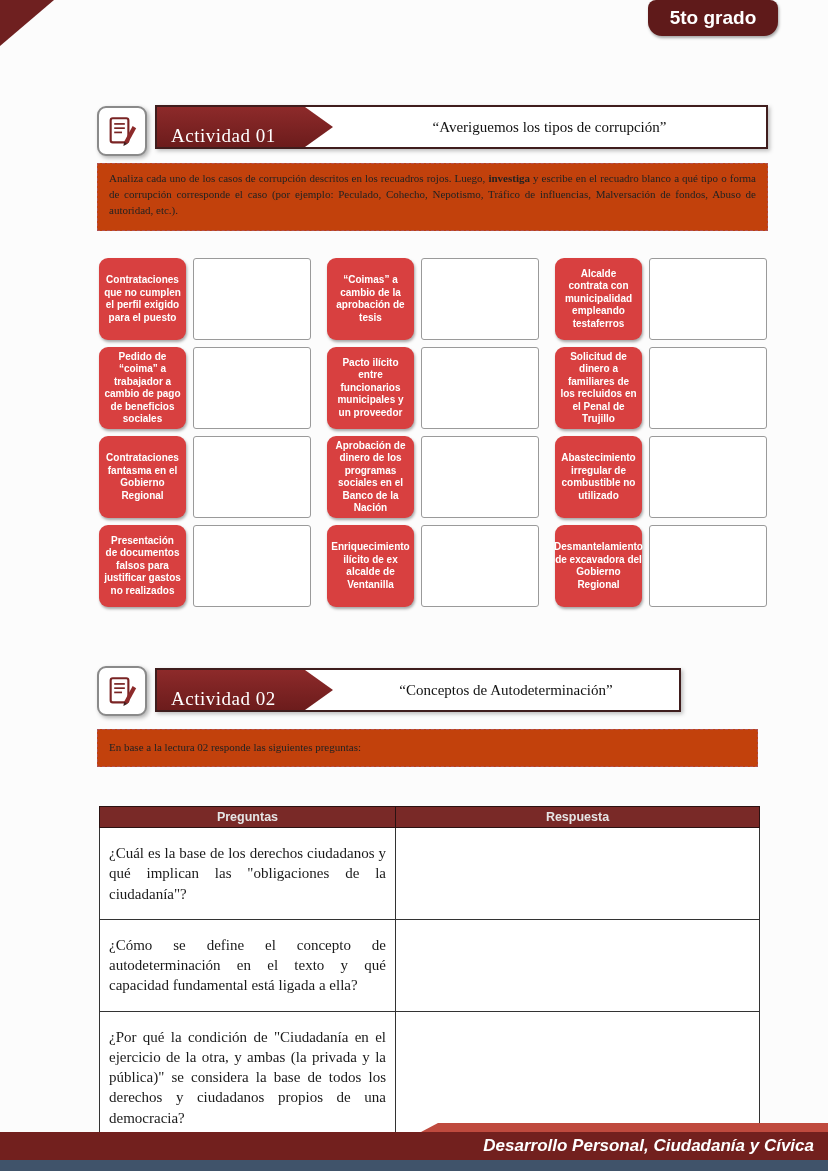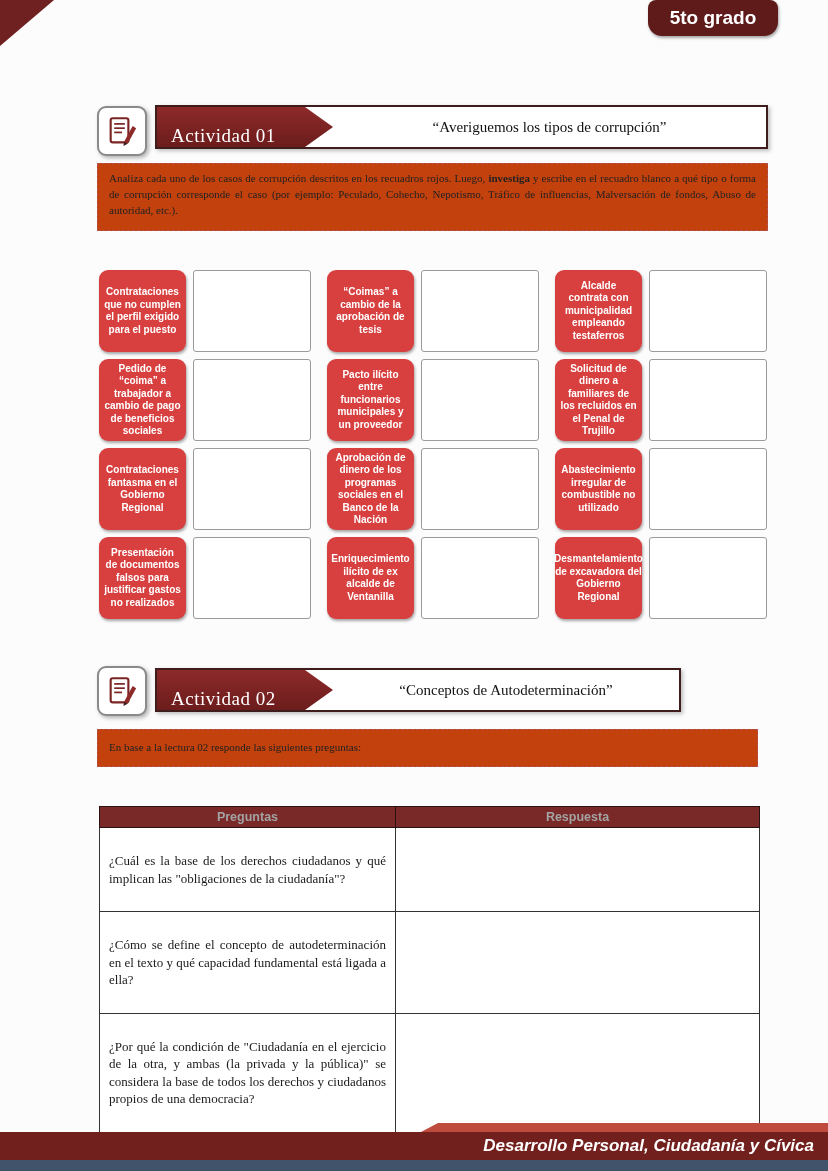--- a/index.html
+++ b/index.html
@@ -52,21 +52,21 @@
   }
 
   
   .dashed {
     position:absolute; border:1px dashed #b05050; background:#c2410c;
     padding:7px 11px; font-size:11px; line-height:1.45; text-align:justify; color:#222;
   }
 
   
   .cases-grid {
-    position:absolute; left:99px; top:270px;
+    position:absolute; left:99px; top:258px;
     display:grid; grid-template-columns:repeat(3, max-content);
     column-gap:16px; row-gap:7px;
   }
   .pair { display:flex; gap:7px; height:82px; }
   .case-box {
     width:87px; background:#d84040; border-radius:9px;
     box-shadow:1px 2px 3px rgba(0,0,0,.35);
     color:#fff; font-family:"Liberation Sans", sans-serif;
     font-weight:bold; font-size:10px; line-height:1.25; text-align:center;
     display:flex; align-items:center; justify-content:center; padding:4px 5px;
@@ -74,26 +74,26 @@
   .answer-box {
     width:118px; background:#fff; border:1px solid #9a9a9a; border-radius:3px;
   }
 
   
   .qa-table {
     position:absolute; left:99px; top:806px; width:661px;
     border-collapse:collapse; background:#fff;
   }
   .qa-table th {
-    background:#792927; color:#a3a3a3; font-family:"Liberation Sans", sans-serif;
+    background:#792927; color:#e5e5e5; font-family:"Liberation Sans", sans-serif;
     font-size:12.5px; font-weight:bold; padding:3px 4px; border:1px solid #2a1212;
   }
   .qa-table td { border:1px solid #333; vertical-align:top; }
   .qa-table td.q {
-    width:296px; padding:24px 9px; font-size:13px; line-height:1.35; text-align:justify;font-family:Liberation Serif, serif;
+    width:296px; padding:15px 9px; font-size:15px; line-height:1.35; text-align:justify;font-family:Liberation Serif, serif;
   }
   .r0 td { height:60px; } .r1 td { height:54px; } .r2 td { height:80px; }
 
   
   .footer-light {
     position:absolute; bottom:11px; right:0; width:460px; height:37px;
     background:#bf4a3e;
     clip-path:polygon(70px 0, 100% 0, 100% 100%, 0 100%);
   }
   .footer-bar {

